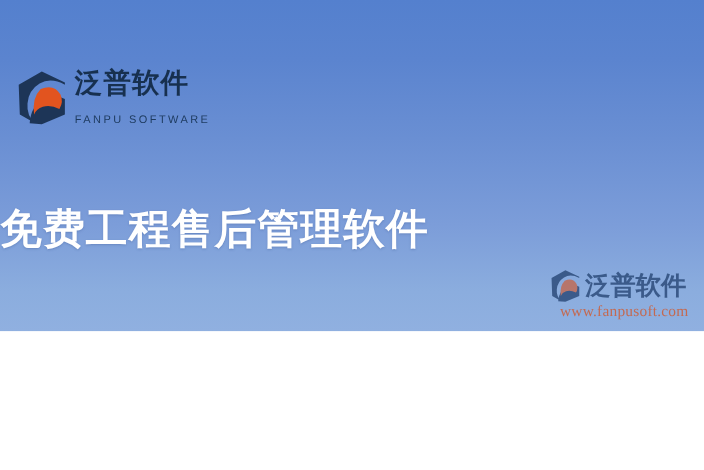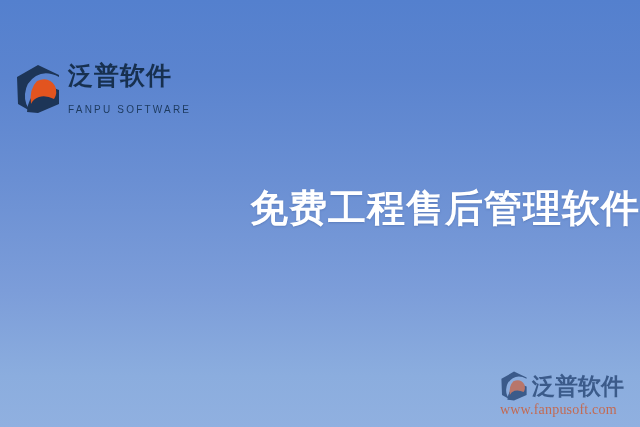--- a/index.html
+++ b/index.html
@@ -9,21 +9,21 @@
   body {
     width: 640px;
     height: 427px;
     overflow: hidden;
     font-family: "Liberation Sans", "DejaVu Sans", sans-serif;
   }
 
   #banner {
     position: relative;
     width: 640px;
-    height: 427px;
+    height: 301px;
     background: linear-gradient(to bottom,
         #5480ce 0%,
         #5b84cf 18%,
         #6a8fd3 42%,
         #7c9dd9 68%,
         #8badde 88%,
         #90b0e0 100%);
     overflow: hidden;
   }
 
@@ -64,21 +64,21 @@
     margin-top: 12px;
     font-family: "Liberation Sans", sans-serif;
   }
 
   
   #headline {
     position: absolute;
     left: 0;
     top: 183px;
     width: 640px;
-    text-align: right;
+    text-align: left;
     color: #ffffff;
     font-weight: bold;
     font-size: 38px;
     line-height: 50px;
     letter-spacing: 1px;
     font-family: "DejaVu Sans", "Liberation Sans", sans-serif;
     text-shadow: 0 1px 2px rgba(30, 60, 120, 0.25);
   }
   #headline .hl-line {
     display: block;
@@ -111,20 +111,21 @@
     color: #2a4978;
     letter-spacing: 0px;
     line-height: 1.05;
     font-family: "DejaVu Sans", "Liberation Sans", sans-serif;
   }
   #watermark .wm-url {
     margin-top: 1px;
     font-size: 14px;
     color: #cf5b33;
     letter-spacing: 0.2px;
+    text-align: center;
     font-family: "Liberation Serif", "DejaVu Serif", serif;
     line-height: 1.1;
   }
 </style>
 </head>
 <body>
 
 <div id="banner">
 
   <div id="brand-logo">

